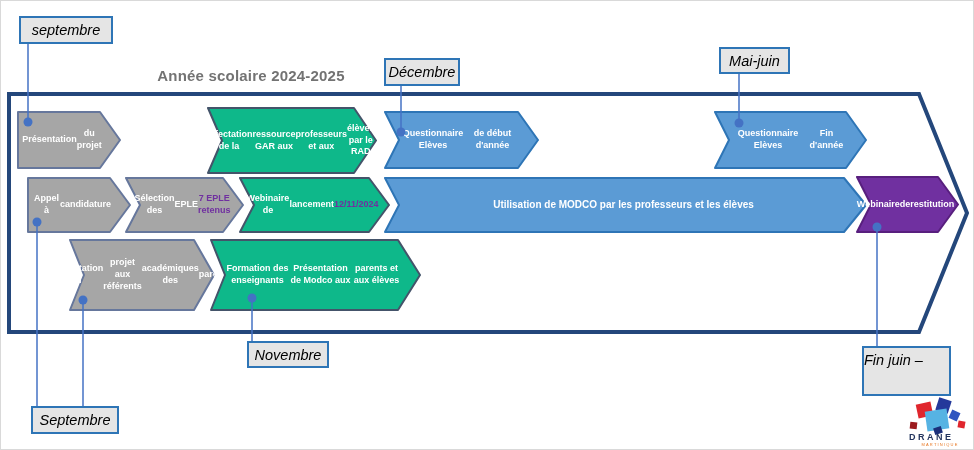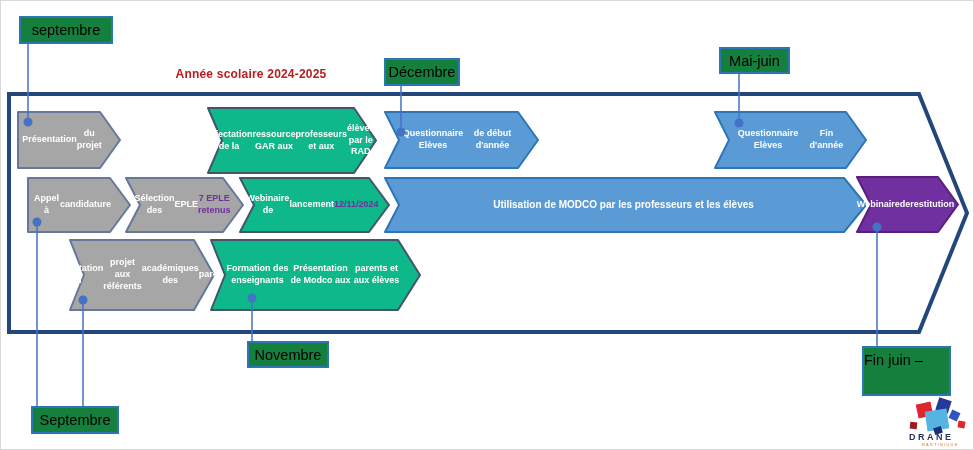--- a/index.html
+++ b/index.html
@@ -1,35 +1,35 @@
 <!DOCTYPE html>
 <html><head>
 <meta charset="utf-8">
 <style>
   html,body{margin:0;padding:0;background:#fff;font-family:"Liberation Sans",sans-serif;}
   .canvas{position:relative;width:974px;height:450px;background:#fff;border:1px solid #d9d9d9;box-sizing:border-box;overflow:hidden;}
   .bg-svg,.fg-svg{position:absolute;left:0;top:0;pointer-events:none;}
-  .title{position:absolute;left:150px;top:66px;width:200px;text-align:center;font-size:12px;font-weight:600;color:#b91c1c;letter-spacing:.2px;}
+  .title{position:absolute;left:150px;top:66px;width:200px;text-align:center;font-size:15px;font-weight:600;color:#737373;letter-spacing:.2px;}
 
   
   .phase{position:absolute;}
   .phase svg{position:absolute;left:0;top:0;display:block;}
   .shape{stroke-width:2;stroke-linejoin:round;}
   .shape.gray{fill:#a6a6a6;stroke:#66779c;}
   .shape.green{fill:#0eb88a;stroke:#44546a;}
   .shape.blue{fill:#5b9bd5;stroke:#2e75b6;}
   .shape.purple{fill:#7030a0;stroke:#581f7e;}
   .phase-label{position:absolute;inset:0;display:flex;flex-direction:row;justify-content:center;align-items:center;text-align:center;color:#fff;font-weight:bold;font-size:9px;line-height:1.32;padding:0 20px 0 16px;box-sizing:border-box;}
   .phase-label.flat{padding:0 20px 0 6px;}
   .phase-label.big{font-size:10px;}
   .phase-label span{display:block;}
   .hl{color:#7030a0;font-weight:bold;}
 
   
-  .callout{position:absolute;background:#15803d;border:2px solid #2e75b6;box-sizing:border-box;display:flex;align-items:center;justify-content:center;font-size:14.5px;color:#000;}
+  .callout{position:absolute;background:#e5e5e5;border:2px solid #2e75b6;box-sizing:border-box;display:flex;align-items:center;justify-content:center;font-size:14.5px;color:#000;font-style:italic;}
   .callout.left{justify-content:flex-start;padding:2px 0;line-height:1.45;text-align:left;display:block;}
 
   
   .logo{position:absolute;left:908px;top:397px;width:62px;height:51px;}
   .logo .pc{position:absolute;}
   .lg1{left:8px;top:5px;width:15px;height:14px;background:#e0262d;transform:rotate(-12deg);}
   .lg2{left:28px;top:1px;width:13px;height:13px;background:#24399b;transform:rotate(18deg);}
   .lg3{left:17px;top:12px;width:22px;height:20px;background:#56b3e3;transform:rotate(-8deg);}
   .lg4{left:41px;top:13px;width:9px;height:9px;background:#2f55c0;transform:rotate(25deg);}
   .lg5{left:49px;top:23px;width:7px;height:7px;background:#e0262d;transform:rotate(10deg);}

